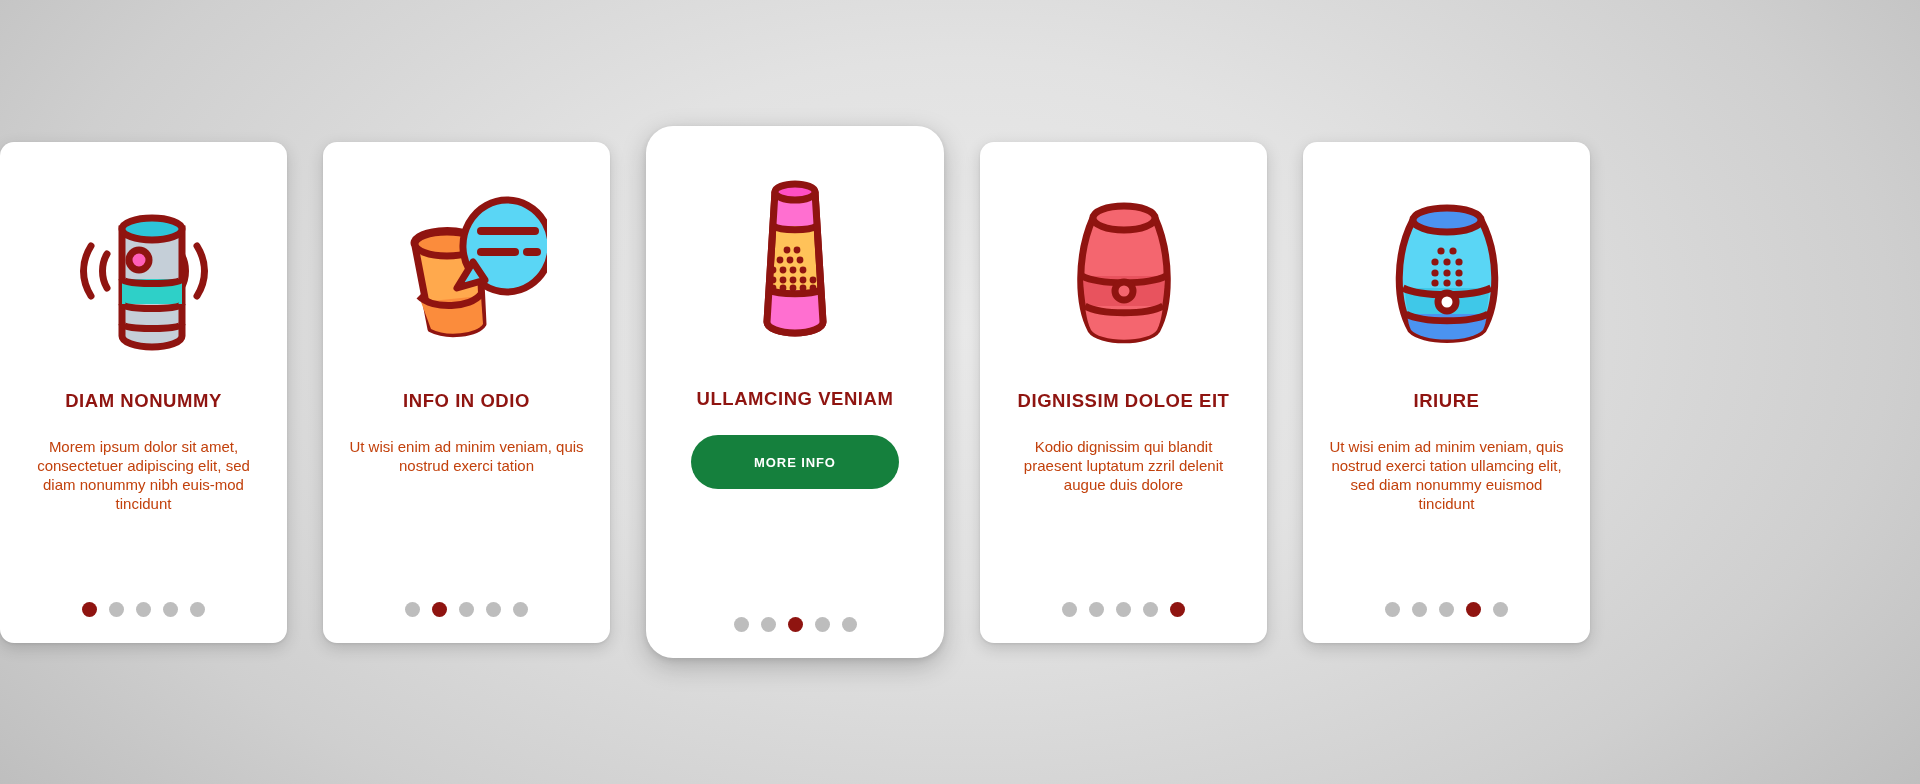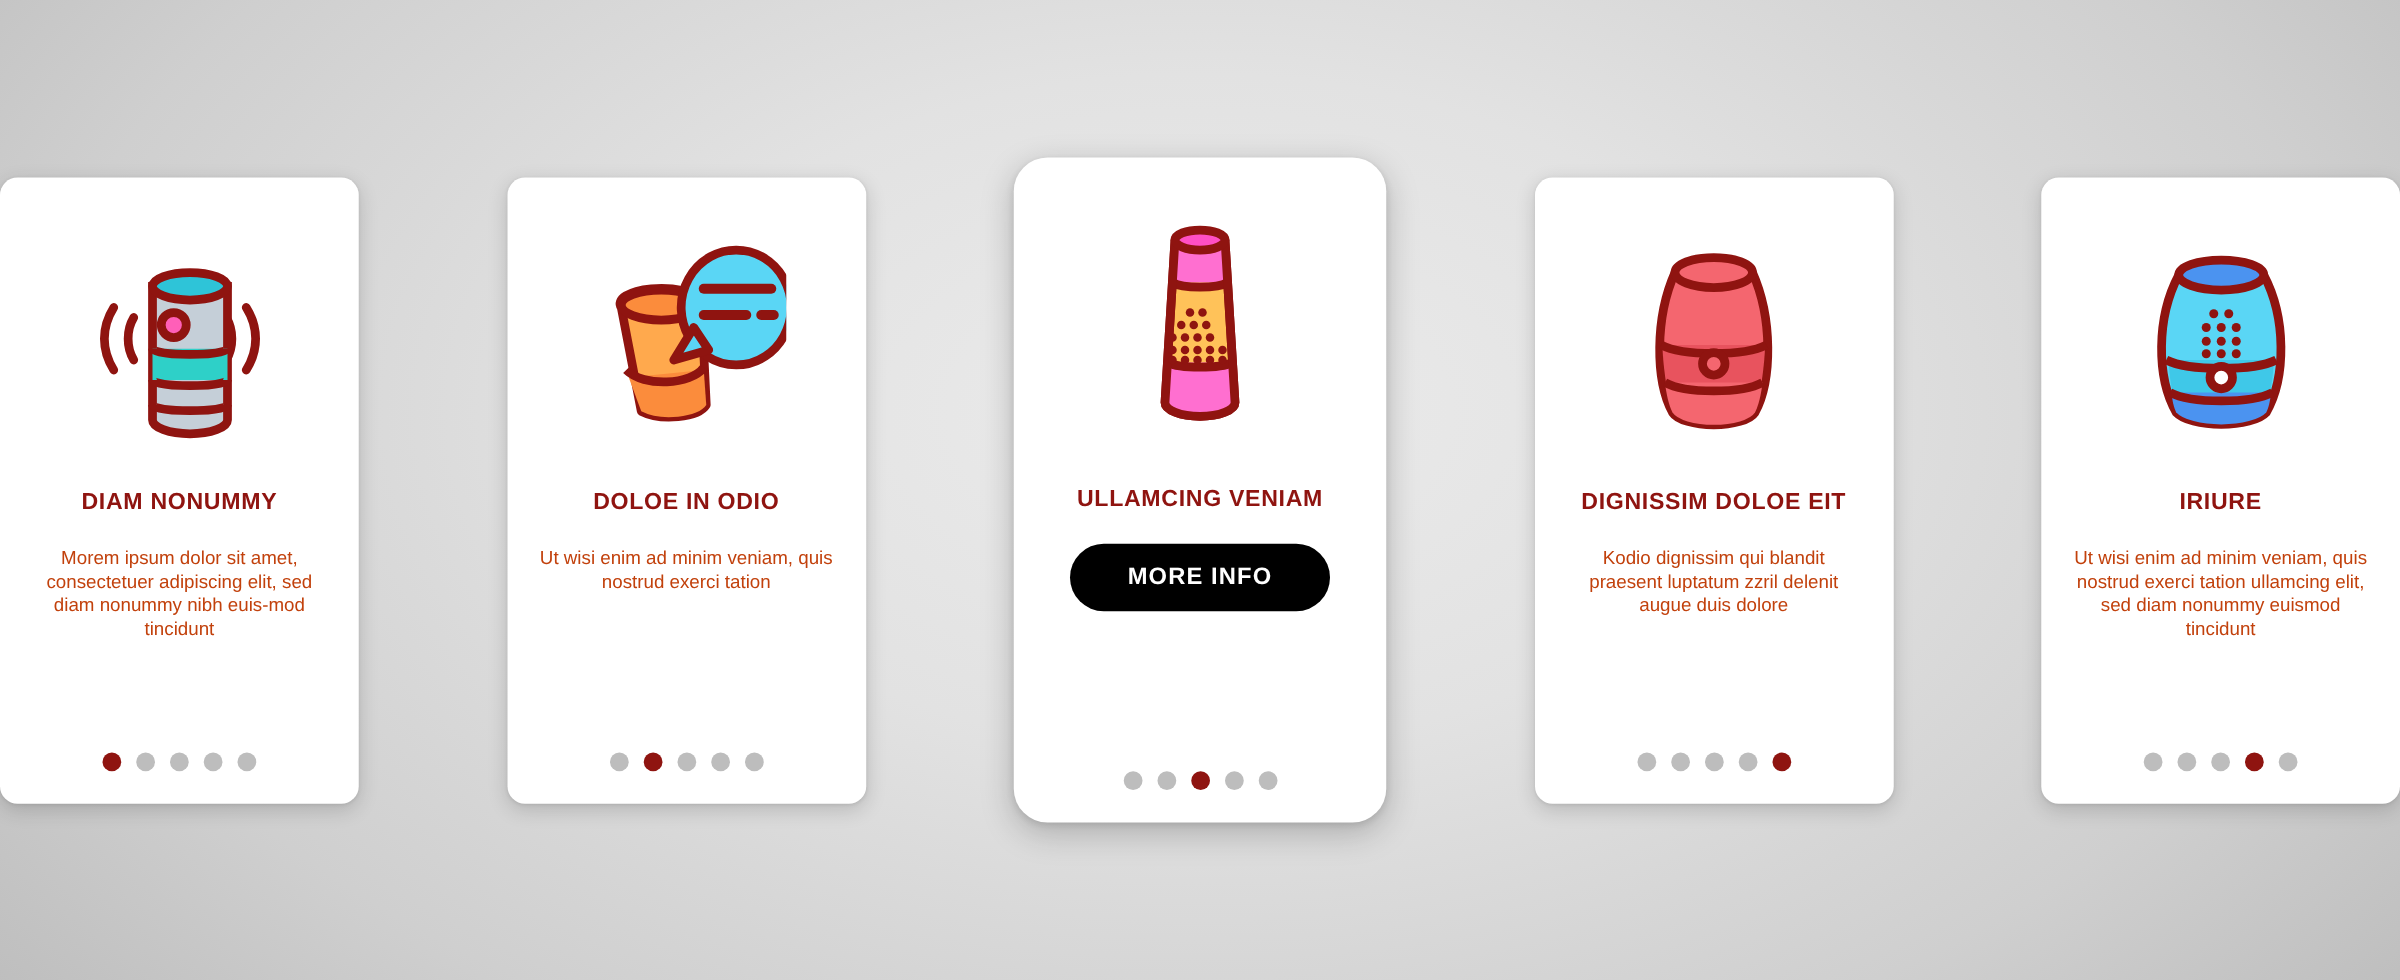--- a/index.html
+++ b/index.html
@@ -24,22 +24,22 @@
   }
 
   .cards-row {
     position: absolute;
     left: 0;
     top: 0;
     width: 1920px;
     height: 784px;
     display: flex;
     align-items: center;
-    justify-content: space-between;
-    gap: 8px;
+    justify-content: flex-start;
+    gap: 36px;
   }
 
   .card {
     position: relative;
     width: 287px;
     height: 501px;
     background: #ffffff;
     border-radius: 14px;
     box-shadow: 0 5px 16px rgba(0,0,0,0.16), 0 1px 3px rgba(0,0,0,0.08);
     display: flex;
@@ -88,25 +88,25 @@
     margin-top: 25px;
   }
   .card.featured .card-body { padding: 0 30px; margin-top: 25px; }
 
   .more-btn {
     margin-top: 25px;
     width: 208px;
     height: 54px;
     border: none;
     border-radius: 27px;
-    background: #000000;
+    background: #15803d;
     color: #ffffff;
     font-family: "Liberation Sans", sans-serif;
     font-weight: bold;
-    font-size: 19px;
+    font-size: 13px;
     letter-spacing: 0.9px;
     cursor: pointer;
     display: flex;
     align-items: center;
     justify-content: center;
   }
 
   .dots {
     position: absolute;
     bottom: 26px;
@@ -177,21 +177,21 @@
           <ellipse cx="60" cy="60" rx="32" ry="12" fill="#fb8c3c" stroke="#8f1410" stroke-width="7"></ellipse>
           <path d="M120 16 A44 46 0 1 1 119.9 16 Z" fill="#5ad6f5" stroke="#8f1410" stroke-width="7"></path>
           <path d="M86 78 L70 104 L98 96 Z" fill="#5ad6f5" stroke="#8f1410" stroke-width="7" stroke-linejoin="round"></path>
           <g stroke="#8f1410" stroke-width="8" stroke-linecap="round">
             <line x1="94" y1="47" x2="148" y2="47"></line>
             <line x1="94" y1="68" x2="128" y2="68"></line>
             <line x1="140" y1="68" x2="150" y2="68"></line>
           </g>
         </svg>
       </div>
-      <div class="card-title">DOLOE IN ODIO</div>
+      <div class="card-title">INFO IN ODIO</div>
       <div class="card-body">Ut wisi enim ad minim veniam, quis nostrud exerci tation</div>
       <div class="spacer-flex"></div>
       <div class="dots">
         <span class="dot"></span>
         <span class="dot active"></span>
         <span class="dot"></span>
         <span class="dot"></span>
         <span class="dot"></span>
       </div>
     </div>

